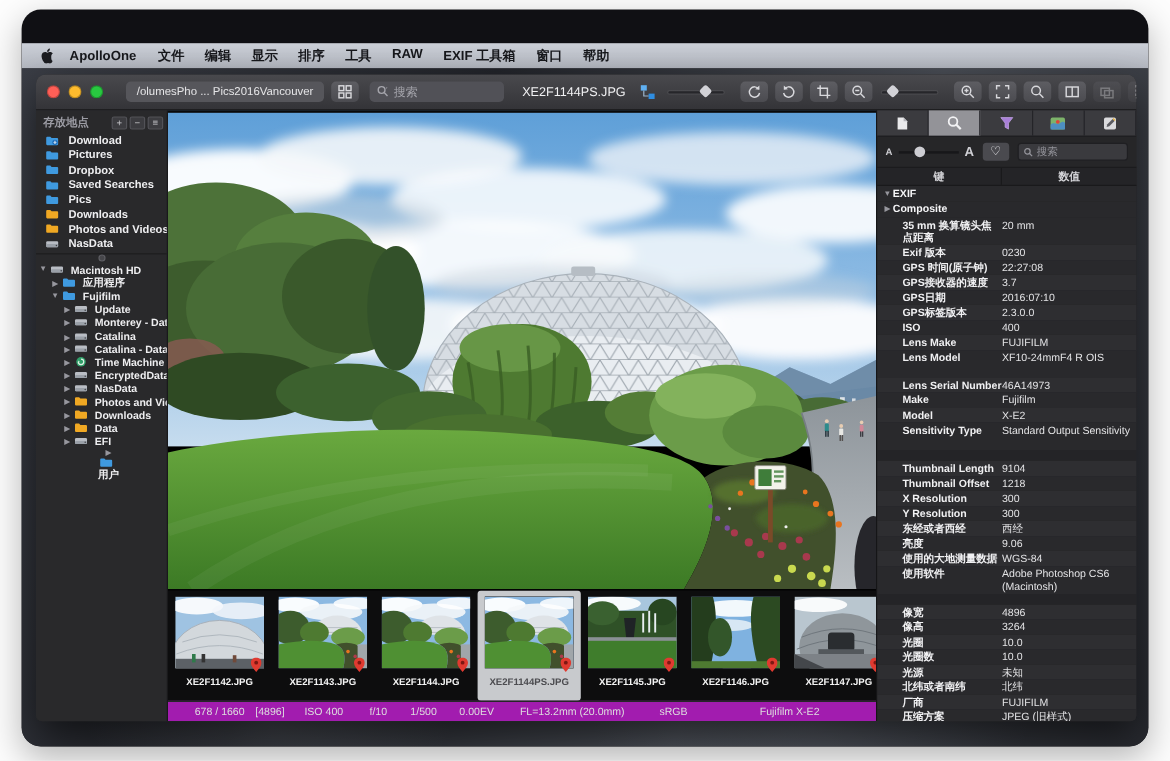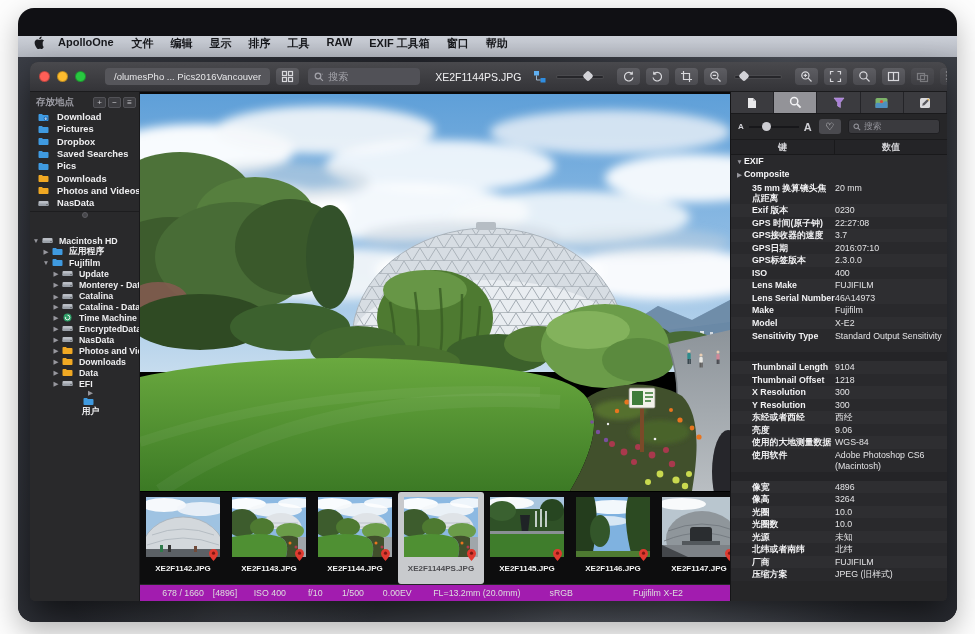--- a/index.html
+++ b/index.html
@@ -3,21 +3,21 @@
 <meta charset="utf-8">
 <style>
   html,body{margin:0;padding:0;background:#fdfdfd;width:975px;height:634px;overflow:hidden;
     font-family:"Liberation Sans","DejaVu Sans",sans-serif;}
   *{box-sizing:border-box;-webkit-user-select:none}
   .stage{position:relative;width:975px;height:634px;background:#fdfdfd}
   .screen{position:absolute;left:18px;top:8px;width:939px;height:614px;background:#101014;
     border-radius:16px;overflow:hidden;box-shadow:0 10px 28px rgba(0,0,0,.28)}
   
   .menubar{position:absolute;left:0;top:28px;width:100%;height:21px;
-    background:linear-gradient(#ccd0d8,#b4b8c1);display:flex;align-items:flex-start;
+    background:linear-gradient(#ccd0d8,#b4b8c1);display:flex;align-items:center;
     padding:0 10px;font-size:11px;color:#17181c}
   .apple{display:flex;align-items:center;margin-left:6px}
   .appname{font-weight:800;margin:0 18px 0 13px}
   .mitem{margin-right:17px;font-weight:600;white-space:nowrap}
   
   .wallpaper{position:absolute;left:0;top:49px;width:100%;height:565px;
     background:
       radial-gradient(220px 90px at 22% 96%, rgba(160,166,176,.25), rgba(0,0,0,0) 70%),
       radial-gradient(260px 100px at 70% 97%, rgba(120,126,138,.3), rgba(0,0,0,0) 70%),
       linear-gradient(112deg,#3b3e46 0%,#23252b 34%,#4a4e56 66%,#282a30 100%)}
@@ -318,21 +318,21 @@
                   <rect x=".5" y="4.4" width="10" height="2.6" rx="1" fill="#9aa0a8"></rect>
                   <circle cx="9" cy="5.6" r=".6" fill="#3a3a3e"></circle>
                 </svg>
               </span>
               <span>NasData</span>
             </div>
           </div>
         <div class="splitter">
             <span class="knob"></span>
           </div>
-        <div id="sb-tree" class="tree" style="margin-top:18px">
+        <div id="sb-tree" class="tree" style="margin-top:2px">
             <div class="trow" style="padding-left: 2px;">
               <span class="disc">▼</span>
               <span style="display: flex; margin: 0px 3px 0px 1px;">
                 <svg width="11" height="9" viewBox="0 0 11 9">
                   <rect x=".5" y="2" width="10" height="5" rx="1" fill="#b9bdc4"></rect>
                   <rect x=".5" y="4.4" width="10" height="2.6" rx="1" fill="#9aa0a8"></rect>
                   <circle cx="9" cy="5.6" r=".6" fill="#3a3a3e"></circle>
                 </svg>
               </span>
               <span>Macintosh HD</span>
@@ -900,20 +900,24 @@
               <span class="v">2.3.0.0</span>
             </div>
             <div class="row r1">
               <span class="k">ISO</span>
               <span class="v">400</span>
             </div>
             <div class="row r1 alt">
               <span class="k">Lens Make</span>
               <span class="v">FUJIFILM</span>
             </div>
+            <div class="row r2">
+              <span class="k">Lens Model</span>
+              <span class="v">XF10-24mmF4 R OIS</span>
+            </div>
             <div class="row r1 alt">
               <span class="k">Lens Serial Number</span>
               <span class="v">46A14973</span>
             </div>
             <div class="row r1">
               <span class="k">Make</span>
               <span class="v">Fujifilm</span>
             </div>
             <div class="row r1 alt">
               <span class="k">Model</span>

